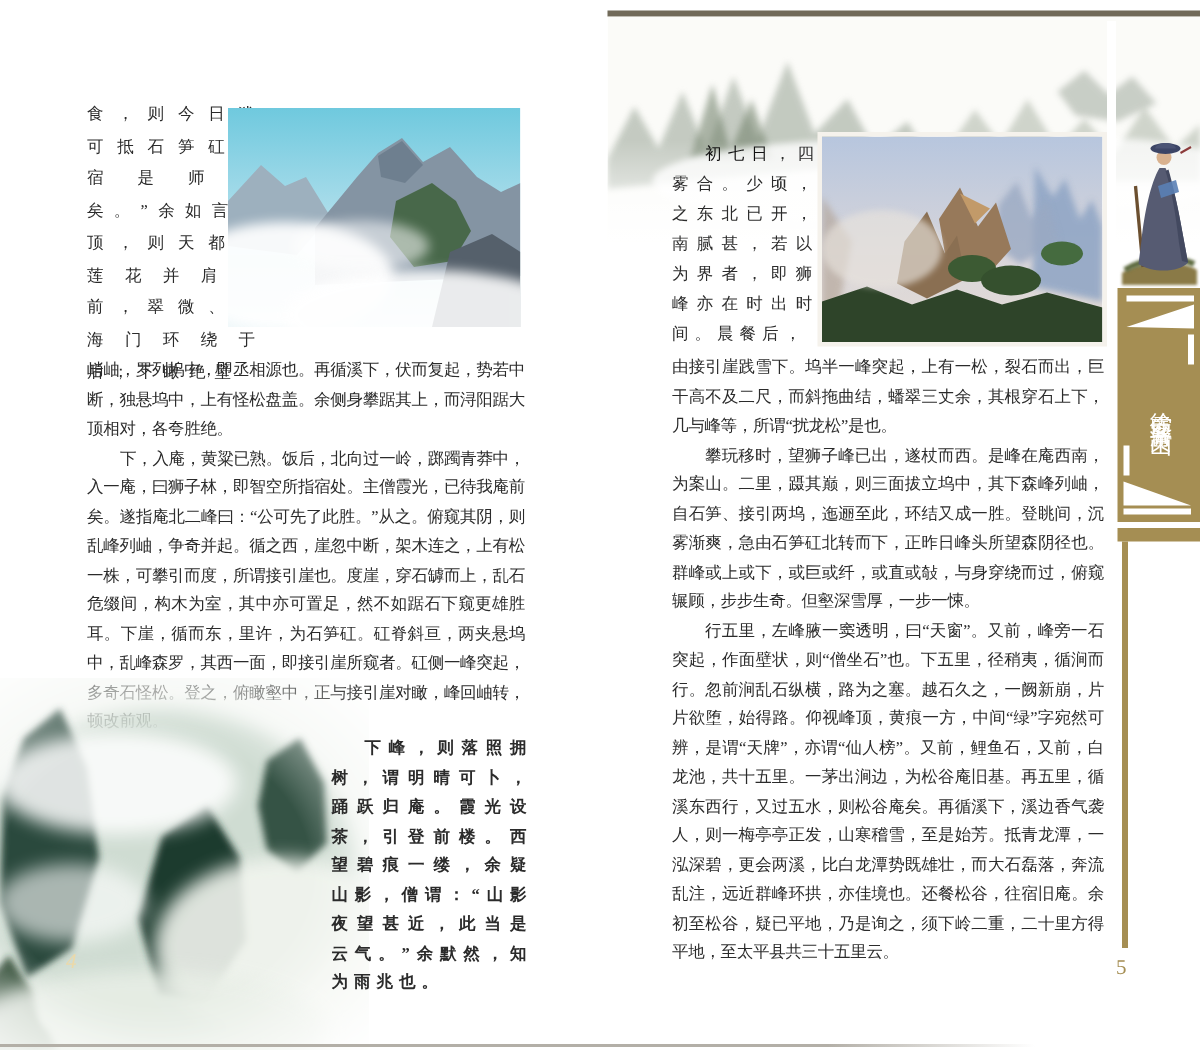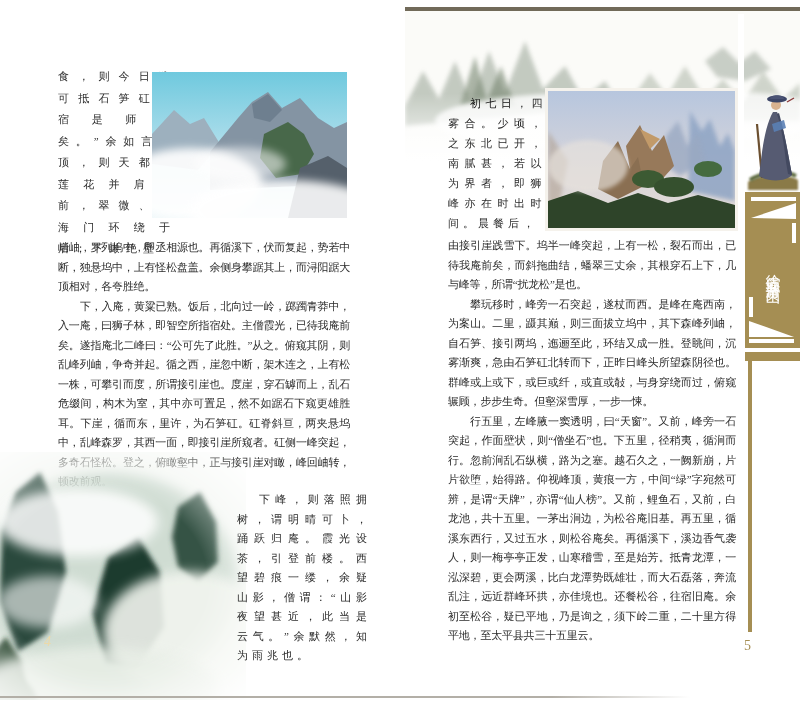--- a/index.html
+++ b/index.html
@@ -17,21 +17,21 @@
     color:#2b2b2b;
   }
   .para p { margin:0; }
   .para p.indent { text-indent:2em; }
   .col { letter-spacing:4px; }
   .date-bold { font-weight:normal; color:#111; }
 
   
   .para-a { left:58px; top:66px; width:118px; line-height:21.5px; letter-spacing:6px; }
   .para-bc { left:58px; top:238px; width:292px; letter-spacing:-0.2px; }
-  .para-d { left:237px; top:490px; width:134px; letter-spacing:4px; }
+  .para-d { left:221px; top:490px; width:134px; letter-spacing:4px;font-weight:bold; }
 
   .photo1 {
     position:absolute; left:152px; top:72px; width:195px; height:146px;
     overflow:hidden;
   }
   .photo2 {
     position:absolute; left:-12px; top:452px; width:258px; height:248px;
     -webkit-mask-image:radial-gradient(ellipse 80% 72% at 45% 52%, #000 50%, transparent 97%);
     mask-image:radial-gradient(ellipse 80% 72% at 45% 52%, #000 50%, transparent 97%);
   }
@@ -197,22 +197,22 @@
         <ellipse cx="100" cy="88" rx="16" ry="9" fill="#3c5a33"></ellipse>
         <ellipse cx="126" cy="96" rx="20" ry="10" fill="#35502e"></ellipse>
         <ellipse cx="160" cy="78" rx="14" ry="8" fill="#456b3f"></ellipse>
         <path d="M0,40 L20,70 10,120 0,125 Z" fill="#b0a193" opacity="0.6" filter="url(#b5)"></path>
         <path d="M0,137 L0,110 30,100 60,112 90,102 120,112 150,104 187,114 187,137 Z" fill="#2e4429"></path>
         <ellipse cx="40" cy="75" rx="40" ry="26" fill="#e8e3dd" opacity="0.65" filter="url(#b5)"></ellipse>
       </svg>
     </div>
 
     <div class="para para-fgh">
-      <p>由接引崖践雪下。坞半一峰突起，上有一松，裂石而出，已待我庵前矣，而斜拖曲结，蟠翠三丈余，其根穿石上下，几与峰等，所谓“扰龙松”是也。</p>
-      <p class="indent">攀玩移时，峰旁一石突起，遂杖而西。是峰在庵西南，为案山。二里，蹑其巅，则三面拔立坞中，其下森峰列岫，自石笋、接引两坞，迤逦至此，环结又成一胜。登眺间，沉雾渐爽，急由石笋矼北转而下，正昨日峰头所望森阴径也。群峰或上或下，或巨或纤，或直或敧，与身穿绕而过，俯窥辗顾，步步生奇。但壑深雪厚，一步一悚。</p>
+      <p>由接引崖践雪下。坞半一峰突起，上有一松，裂石而出，巨干高不及二尺，而斜拖曲结，蟠翠三丈余，其根穿石上下，几与峰等，所谓“扰龙松”是也。</p>
+      <p class="indent">攀玩移时，望狮子峰已出，遂杖而西。是峰在庵西南，为案山。二里，蹑其巅，则三面拔立坞中，其下森峰列岫，自石笋、接引两坞，迤逦至此，环结又成一胜。登眺间，沉雾渐爽，急由石笋矼北转而下，正昨日峰头所望森阴径也。群峰或上或下，或巨或纤，或直或敧，与身穿绕而过，俯窥辗顾，步步生奇。但壑深雪厚，一步一悚。</p>
       <p class="indent">行五里，左峰腋一窦透明，曰“天窗”。又前，峰旁一石突起，作面壁状，则“僧坐石”也。下五里，径稍夷，循涧而行。忽前涧乱石纵横，路为之塞。越石久之，一阙新崩，片片欲堕，始得路。仰视峰顶，黄痕一方，中间“绿”字宛然可辨，是谓“天牌”，亦谓“仙人榜”。又前，鲤鱼石，又前，白龙池，共十五里。一茅出涧边，为松谷庵旧基。再五里，循溪东西行，又过五水，则松谷庵矣。再循溪下，溪边香气袭人，则一梅亭亭正发，山寒稽雪，至是始芳。抵青龙潭，一泓深碧，更会两溪，比白龙潭势既雄壮，而大石磊落，奔流乱注，远近群峰环拱，亦佳境也。还餐松谷，往宿旧庵。余初至松谷，疑已平地，乃是询之，须下岭二重，二十里方得平地，至太平县共三十五里云。</p>
     </div>
   </div>
 
   <div class="strip-divider"></div>
 
   <div class="figure-box">
     <svg width="54" height="102" viewBox="0 0 54 102">
       <defs>
           <filter id="b6" x="-40%" y="-40%" width="180%" height="180%">

